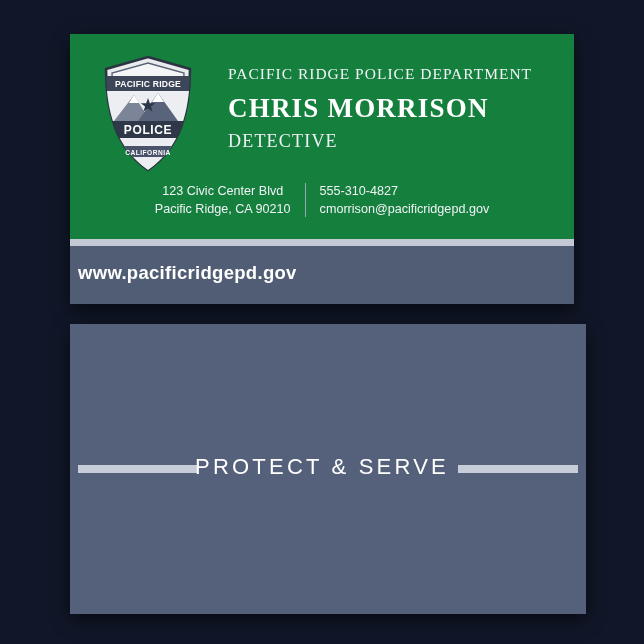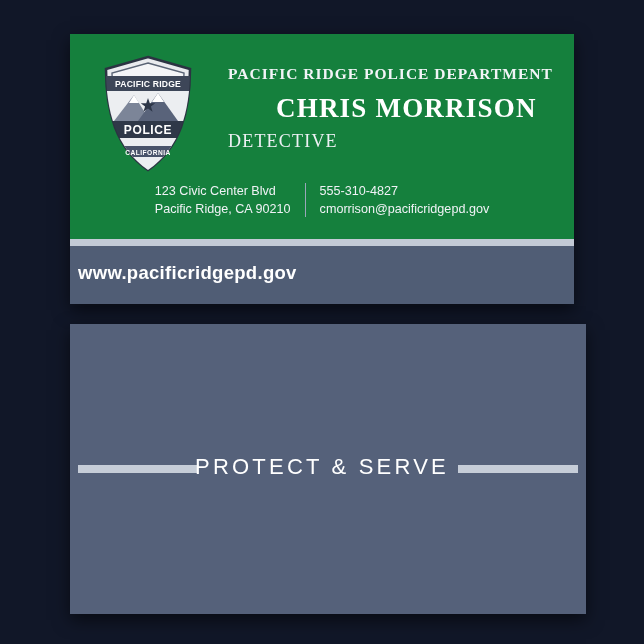--- a/index.html
+++ b/index.html
@@ -55,34 +55,33 @@
 
   
   .dept-name {
     position: absolute;
     left: 158px;
     top: 31px;
     font-family: "Liberation Serif", serif;
     font-size: 15.5px;
     letter-spacing: 1.0px;
     color: #f2f4f7;
-    font-weight: 700;
+    font-weight: 400;
     white-space: nowrap;
   }
   .person-name {
     position: absolute;
     left: 158px;
     top: 59px;
     font-family: "Liberation Serif", serif;
     font-size: 27px;
     letter-spacing: 1.2px;
     color: #ffffff;
     font-weight: 700;
     white-space: nowrap;
-    margin-left: 48px;
   }
   .person-title {
     position: absolute;
     left: 158px;
     top: 97px;
     font-family: Liberation Serif, serif;
     font-size: 18px;
     letter-spacing: 1.2px;
     color: #eef1f5;
     font-weight: 400;
@@ -93,21 +92,21 @@
   .contact-row {
     position: absolute;
     left: 0;
     top: 148px;
     width: 504px;
     display: flex;
     justify-content: center;
     align-items: stretch;
   }
   .contact-left {
-    text-align: left;
+    text-align: center;
     padding-right: 14px;
     font-size: 12.6px;
     line-height: 18px;
     color: #f0f2f6;
     white-space: nowrap;
   }
   .contact-divider {
     width: 1px;
     background: #9aa6ba;
     margin: 1px 0 1px 0;

